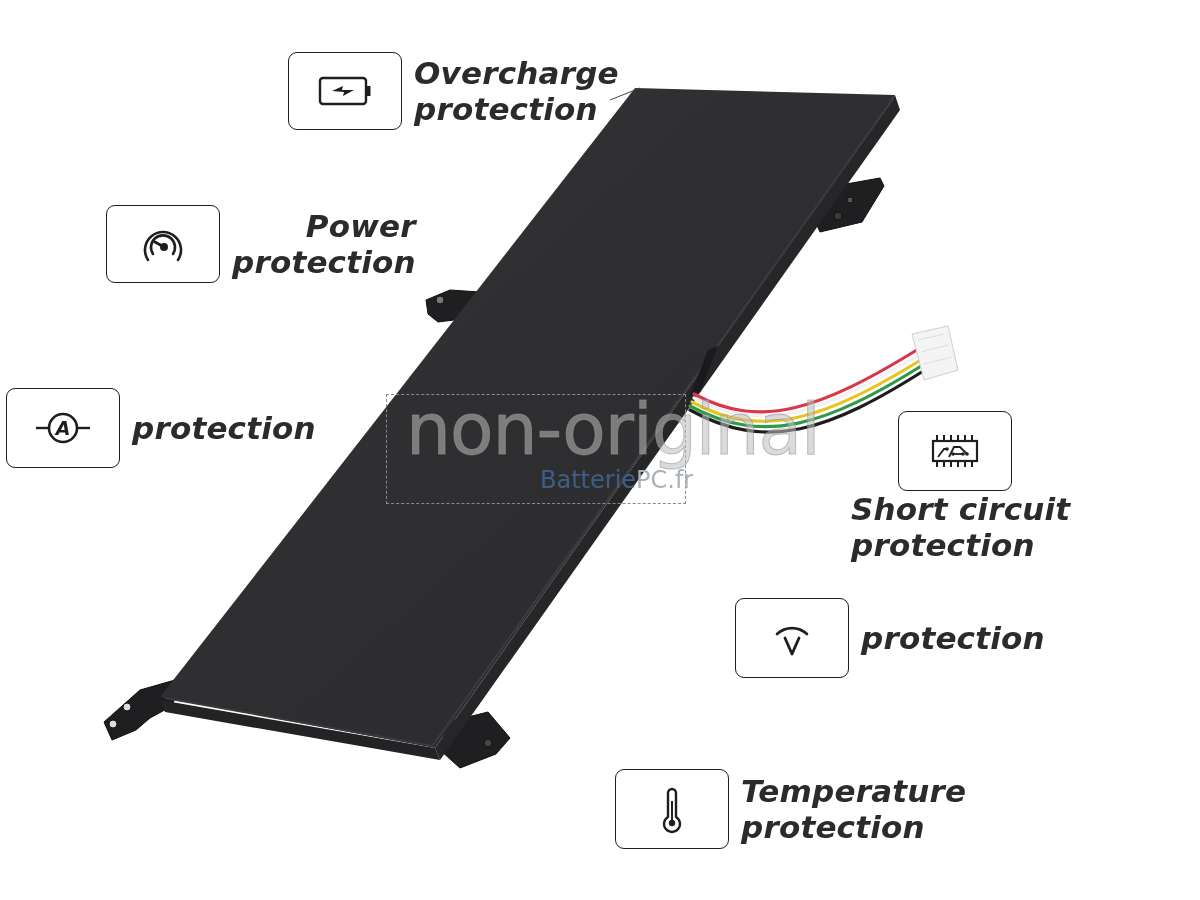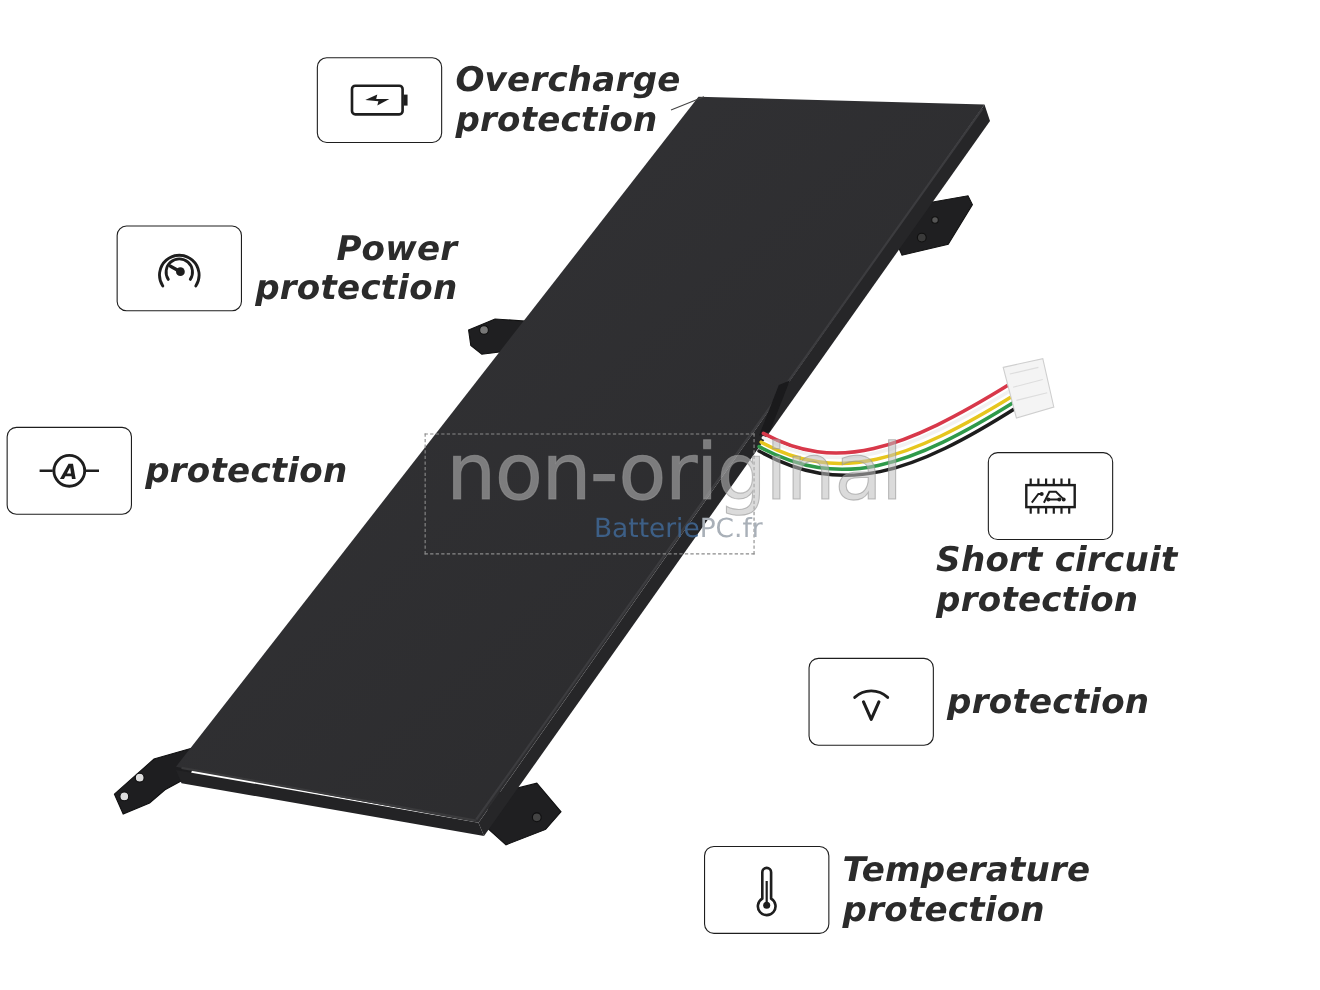--- a/index.html
+++ b/index.html
@@ -175,21 +175,21 @@
       <svg viewBox="0 0 70 56">
         <path d="M20 24 A22 22 0 0 1 50 24" fill="none" stroke="#1e1e1e" stroke-width="2.6" stroke-linecap="round"></path>
         <path d="M28 28 L35 44 L42 28" fill="none" stroke="#1e1e1e" stroke-width="2.8" stroke-linecap="round" stroke-linejoin="round"></path>
       </svg>
     </div>
     <div class="label">
       <span>protection</span>
     </div>
   </div>
 
-  <div class="feature" style="left:640px; top:769px;">
+  <div class="feature" style="left:615px; top:769px;">
     <div class="icon-box" style="width:114px;height:80px;">
       <svg viewBox="0 0 70 56">
         <path d="M31 36 L31 12 A4 4 0 0 1 39 12 L39 36 A8 8 0 1 1 31 36 Z" fill="none" stroke="#1e1e1e" stroke-width="2.4" stroke-linejoin="round"></path>
         <line x1="35" y1="20" x2="35" y2="40" stroke="#1e1e1e" stroke-width="2"></line>
         <circle cx="35" cy="42" r="3.2" fill="#1e1e1e"></circle>
       </svg>
     </div>
     <div class="label">
       <span>Temperature</span>
       <span>protection</span>

